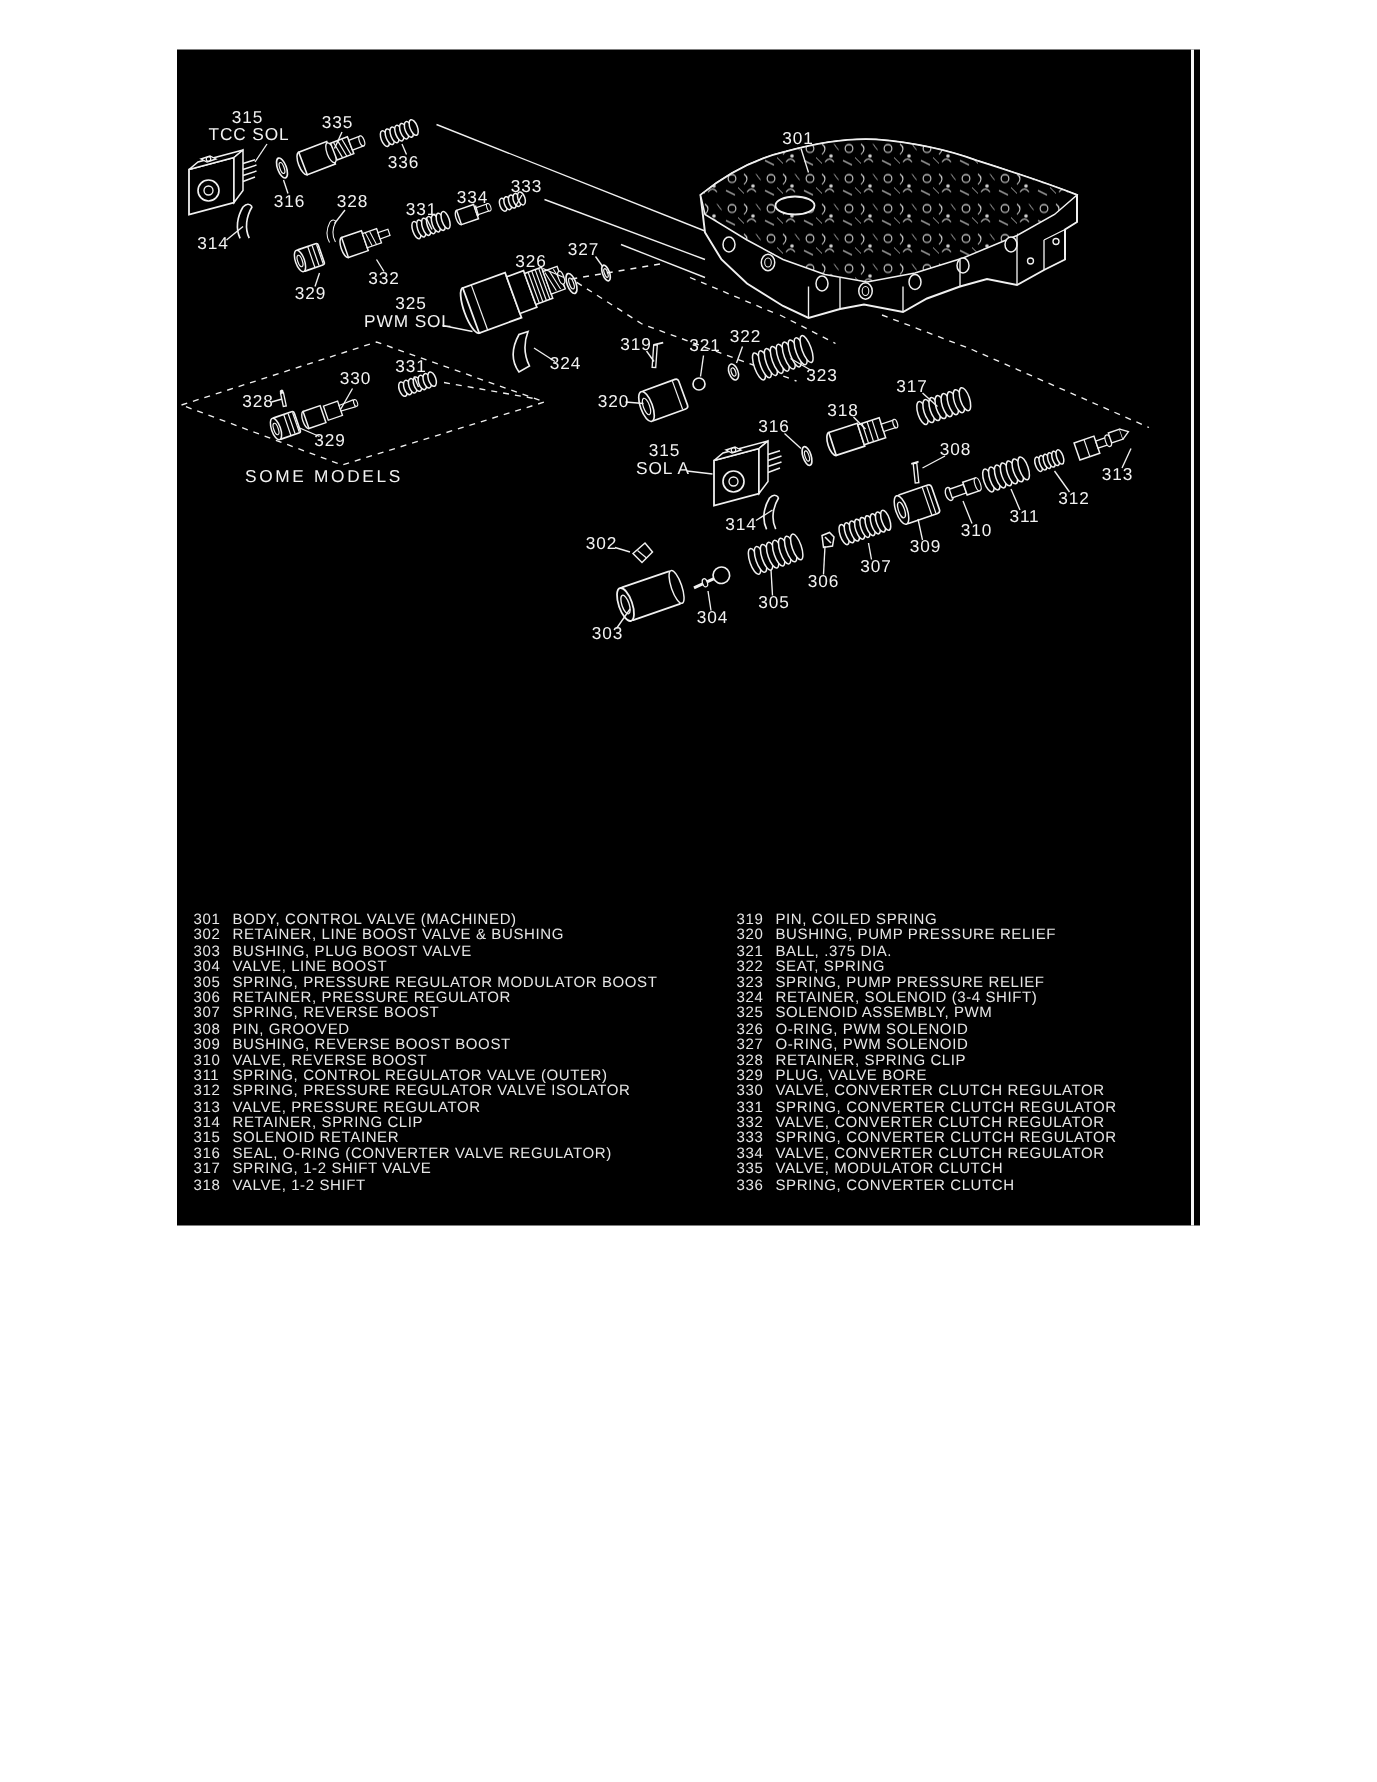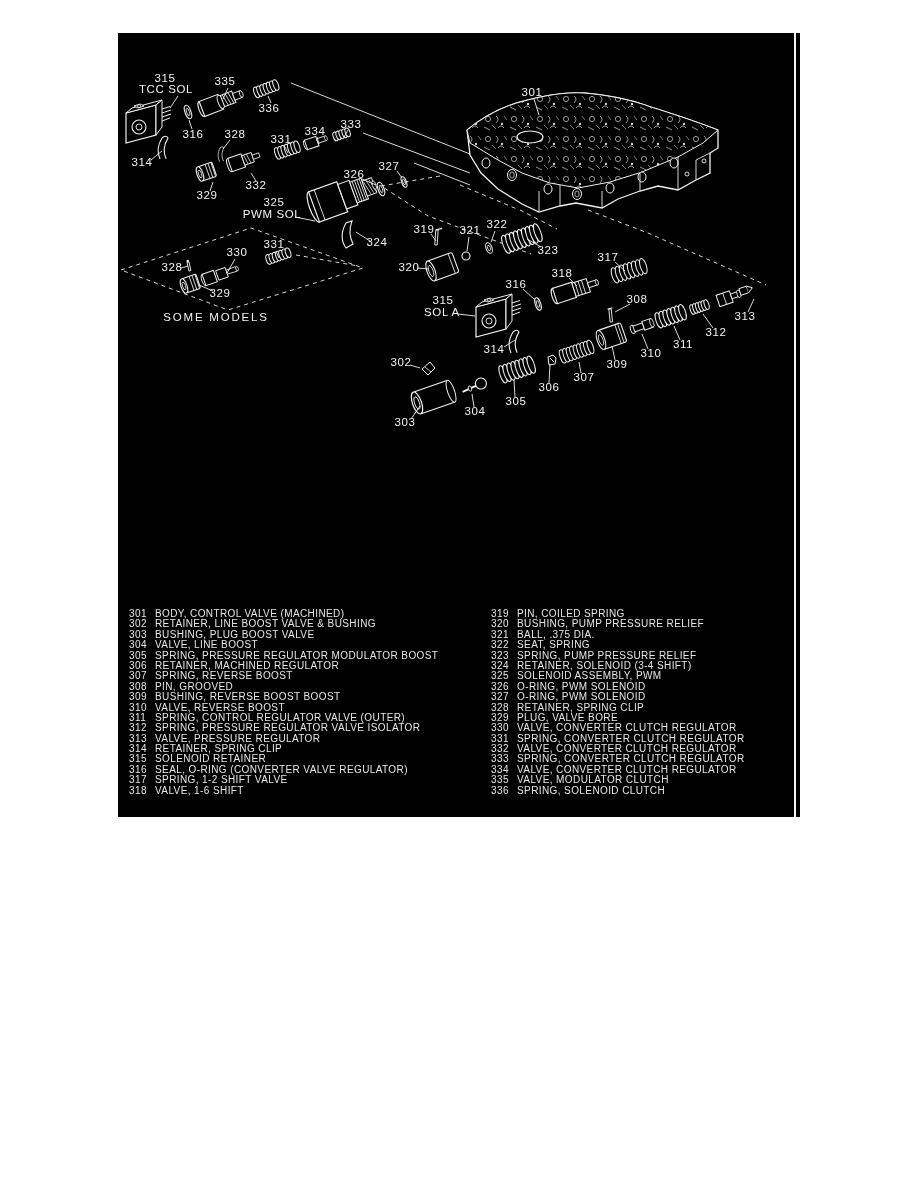--- a/index.html
+++ b/index.html
@@ -427,49 +427,49 @@
           <text x="283" y="330" text-anchor="middle" dominant-baseline="middle" font-family="&quot;Liberation Sans&quot;, sans-serif" font-size="11.5" letter-spacing="0.6" fill="#f2f2f2">302</text>
         </g>
     </svg>
 
     <div id="legend-left" class="legend">
         <div class="lrow"><span class="lnum">301</span><span class="ltxt">BODY, CONTROL VALVE (MACHINED)</span></div>
         <div class="lrow"><span class="lnum">302</span><span class="ltxt">RETAINER, LINE BOOST VALVE &amp; BUSHING</span></div>
         <div class="lrow"><span class="lnum">303</span><span class="ltxt">BUSHING, PLUG BOOST VALVE</span></div>
         <div class="lrow"><span class="lnum">304</span><span class="ltxt">VALVE, LINE BOOST</span></div>
         <div class="lrow"><span class="lnum">305</span><span class="ltxt">SPRING, PRESSURE REGULATOR MODULATOR BOOST</span></div>
-        <div class="lrow"><span class="lnum">306</span><span class="ltxt">RETAINER, MACHINED REGULATOR</span></div>
+        <div class="lrow"><span class="lnum">306</span><span class="ltxt">RETAINER, PRESSURE REGULATOR</span></div>
         <div class="lrow"><span class="lnum">307</span><span class="ltxt">SPRING, REVERSE BOOST</span></div>
         <div class="lrow"><span class="lnum">308</span><span class="ltxt">PIN, GROOVED</span></div>
         <div class="lrow"><span class="lnum">309</span><span class="ltxt">BUSHING, REVERSE BOOST BOOST</span></div>
         <div class="lrow"><span class="lnum">310</span><span class="ltxt">VALVE, REVERSE BOOST</span></div>
         <div class="lrow"><span class="lnum">311</span><span class="ltxt">SPRING, CONTROL REGULATOR VALVE (OUTER)</span></div>
         <div class="lrow"><span class="lnum">312</span><span class="ltxt">SPRING, PRESSURE REGULATOR VALVE ISOLATOR</span></div>
         <div class="lrow"><span class="lnum">313</span><span class="ltxt">VALVE, PRESSURE REGULATOR</span></div>
         <div class="lrow"><span class="lnum">314</span><span class="ltxt">RETAINER, SPRING CLIP</span></div>
         <div class="lrow"><span class="lnum">315</span><span class="ltxt">SOLENOID RETAINER</span></div>
         <div class="lrow"><span class="lnum">316</span><span class="ltxt">SEAL, O-RING (CONVERTER VALVE REGULATOR)</span></div>
         <div class="lrow"><span class="lnum">317</span><span class="ltxt">SPRING, 1-2 SHIFT VALVE</span></div>
-        <div class="lrow"><span class="lnum">318</span><span class="ltxt">VALVE, 1-6 SHIFT</span></div>
+        <div class="lrow"><span class="lnum">318</span><span class="ltxt">VALVE, 1-2 SHIFT</span></div>
       </div>
     <div id="legend-right" class="legend">
         <div class="lrow"><span class="lnum">319</span><span class="ltxt">PIN, COILED SPRING</span></div>
         <div class="lrow"><span class="lnum">320</span><span class="ltxt">BUSHING, PUMP PRESSURE RELIEF</span></div>
         <div class="lrow"><span class="lnum">321</span><span class="ltxt">BALL, .375 DIA.</span></div>
         <div class="lrow"><span class="lnum">322</span><span class="ltxt">SEAT, SPRING</span></div>
         <div class="lrow"><span class="lnum">323</span><span class="ltxt">SPRING, PUMP PRESSURE RELIEF</span></div>
         <div class="lrow"><span class="lnum">324</span><span class="ltxt">RETAINER, SOLENOID (3-4 SHIFT)</span></div>
         <div class="lrow"><span class="lnum">325</span><span class="ltxt">SOLENOID ASSEMBLY, PWM</span></div>
         <div class="lrow"><span class="lnum">326</span><span class="ltxt">O-RING, PWM SOLENOID</span></div>
         <div class="lrow"><span class="lnum">327</span><span class="ltxt">O-RING, PWM SOLENOID</span></div>
         <div class="lrow"><span class="lnum">328</span><span class="ltxt">RETAINER, SPRING CLIP</span></div>
         <div class="lrow"><span class="lnum">329</span><span class="ltxt">PLUG, VALVE BORE</span></div>
         <div class="lrow"><span class="lnum">330</span><span class="ltxt">VALVE, CONVERTER CLUTCH REGULATOR</span></div>
         <div class="lrow"><span class="lnum">331</span><span class="ltxt">SPRING, CONVERTER CLUTCH REGULATOR</span></div>
         <div class="lrow"><span class="lnum">332</span><span class="ltxt">VALVE, CONVERTER CLUTCH REGULATOR</span></div>
         <div class="lrow"><span class="lnum">333</span><span class="ltxt">SPRING, CONVERTER CLUTCH REGULATOR</span></div>
         <div class="lrow"><span class="lnum">334</span><span class="ltxt">VALVE, CONVERTER CLUTCH REGULATOR</span></div>
         <div class="lrow"><span class="lnum">335</span><span class="ltxt">VALVE, MODULATOR CLUTCH</span></div>
-        <div class="lrow"><span class="lnum">336</span><span class="ltxt">SPRING, SOLENOID CLUTCH</span></div>
+        <div class="lrow"><span class="lnum">336</span><span class="ltxt">SPRING, CONVERTER CLUTCH</span></div>
       </div>
     <div class="margin-line"></div>
   </div>
 </div>
 
 </body></html>

